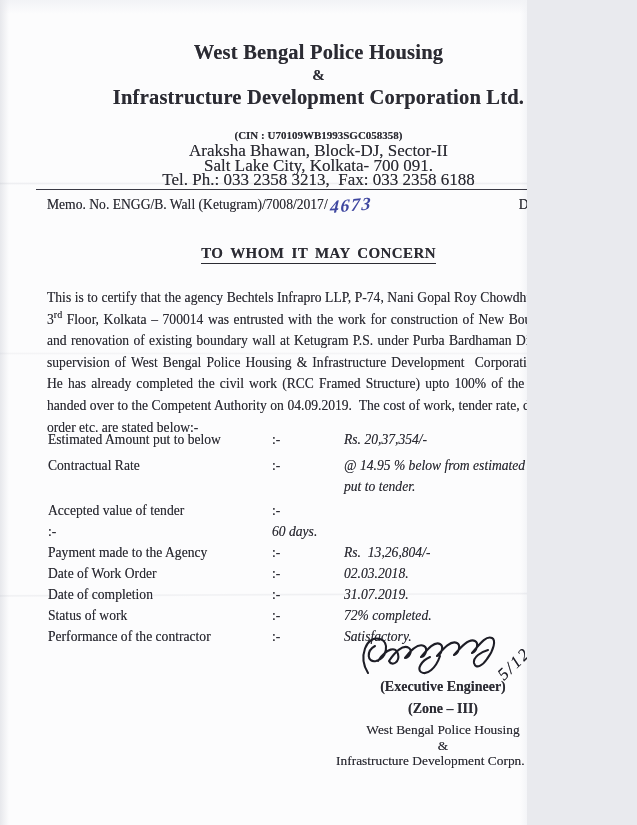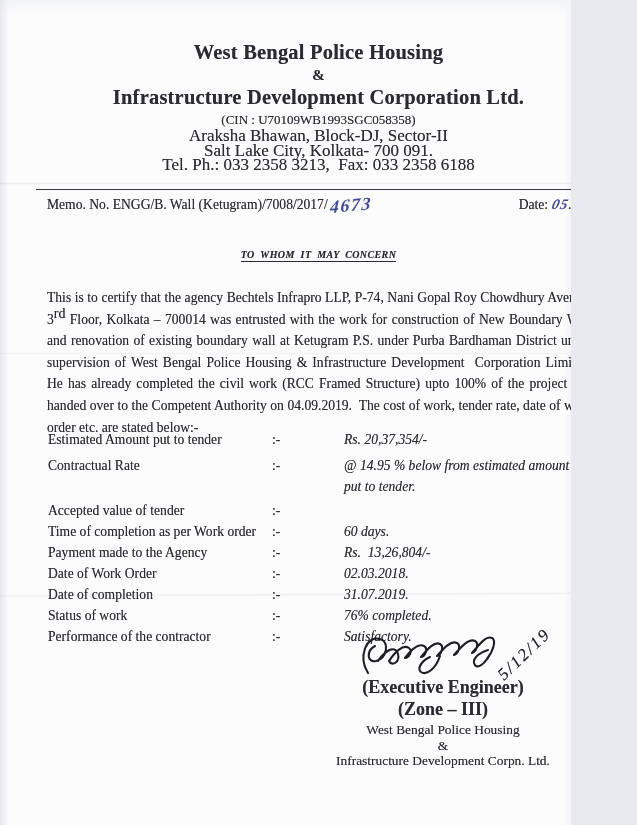--- a/index.html
+++ b/index.html
@@ -11,33 +11,32 @@
   .page{
     position:relative;
     width:527px;height:825px;
     background:
       linear-gradient(90deg, #e7e8ec 0px, rgba(252,252,253,0) 9px),
       linear-gradient(180deg, #f2f3f6 0px, rgba(252,252,253,0) 14px),
       linear-gradient(270deg, #f4f5f8 0px, rgba(252,252,253,0) 7px),
       #fcfcfd;
     overflow:hidden;
     color:var(--ink, #2b2b33);
-    padding-left:44px;
   }
   .ink{ text-shadow:0 0 .5px rgba(43,43,51,.55); }
   .crease{
     position:absolute; left:0; width:637px; height:3px;
     background:linear-gradient(180deg, rgba(0,0,0,0) 0%, rgba(120,126,142,.10) 50%, rgba(0,0,0,0) 100%);
     pointer-events:none;
   }
   
   .letterhead{ position:absolute; top:40px; left:0; width:637px; text-align:center; }
   .org1,.org2{ font-weight:bold; font-size:20.5px; letter-spacing:.2px; line-height:25px; }
   .amp-head{ font-weight:bold; font-size:15px; line-height:20px; }
-  .cin{ font-weight:normal; font-size:13px; line-height:14px; margin-top:3px; }
+  .cin{ font-weight:bold; font-size:11px; line-height:14px; margin-top:18px; }
   .addr{ font-size:17px; line-height:14.5px; white-space:pre-wrap; }
   .addr-block{ margin-top:2px; display:flex; flex-direction:column; gap:0; }
   
   .memo-rule{
     position:absolute; top:189px; left:36px; width:585px; height:0;
     border-top:1.4px solid #3a3a45;
   }
   .memo-row{
     position:absolute; top:193px; left:36px; width:585px;
     display:flex; justify-content:space-between; align-items:baseline;
@@ -61,54 +60,54 @@
   .hw-date-day{
     display:inline-block;
     font-size:14.5px;
     letter-spacing:1px;
     transform:skewX(-14deg);
   }
   
   .title-wrap{ position:absolute; top:244px; left:0; width:637px; text-align:center; }
   .title{
     display:inline-block;
-    font-weight:bold; font-style:italic;
-    font-size:10px; letter-spacing:.4px; word-spacing:3px;
+    font-weight:bold; 
+    font-size:15px; letter-spacing:.4px; word-spacing:3px;
     border-bottom:1.6px solid #2b2b33;
     padding-bottom:1px;
   }
   
   .body-para{
     position:absolute; top:287px; left:47px; width:545px;
     font-size:13.6px; line-height:21.6px;
     text-align:justify;
   }
   .body-para span{ white-space:pre-wrap; }
-  sup{ font-size:14px; line-height:0; }
+  sup{ font-size:10px; line-height:0; }
   
   .details{
     position:absolute; top:429px; left:48px; width:546px;
     font-size:13.6px; line-height:21px;
   }
   .detail-row{
     display:grid;
     grid-template-columns:224px 72px 1fr;
     margin-bottom:0px;
   }
   .detail-row.gap-lg{ margin-bottom:5px; }
   .detail-row.gap-md{ margin-bottom:3px; }
   .d-label{ white-space:nowrap; }
   .d-value{ max-width:228px; white-space:pre-wrap;font-style:italic; }
   
   .sig-svg{ position:absolute; left:354px; top:615px; pointer-events:none; }
   .sig-block{
     position:absolute; top:676px; left:315px; width:256px;
     text-align:center;
   }
-  .sig-bold{ font-weight:bold; font-size:18px; line-height:22px; }
+  .sig-bold{ font-weight:bold; font-size:14px; line-height:22px; }
   .sig-reg{ font-size:13.4px; line-height:15.5px; }
 </style>
 </head>
 <body>
 
 <div class="page ink">
 
   <div class="crease" style="top:182px"></div>
   <div class="crease" style="top:593px; transform:rotate(-.25deg)"></div>
   <div class="crease" style="top:352px; opacity:.6"></div>
@@ -138,35 +137,34 @@
   <div class="title-wrap">
     <span class="title">TO WHOM IT MAY CONCERN</span>
   </div>
 
   <div class="body-para">
     <span>This is to certify that the agency Bechtels Infrapro LLP, P-74, Nani Gopal Roy Chowdhury Avenue, 3</span><sup>rd</sup><span> Floor, Kolkata – 700014 was entrusted with the work for construction of New Boundary Wall and renovation of existing boundary wall at Ketugram P.S. under Purba Bardhaman District under supervision of West Bengal Police Housing &amp; Infrastructure Development  Corporation Limited. He has already completed the civil work (RCC Framed Structure) upto 100% of the project and handed over to the Competent Authority on 04.09.2019.  The cost of work, tender rate, date of work order etc. are stated below:-</span>
   </div>
 
   <div class="details">
     <div class="detail-row gap-lg">
-      <span class="d-label">Estimated Amount put to tender</span>
+      <span class="d-label">Estimated Amount put to below</span>
       <span class="d-sep">:-</span>
       <span class="d-value">Rs. 20,37,354/-</span>
     </div>
     <div class="detail-row gap-md">
       <span class="d-label">Contractual Rate</span>
       <span class="d-sep">:-</span>
       <span class="d-value">@ 14.95 % below from estimated amount put to tender.</span>
     </div>
     <div class="detail-row">
       <span class="d-label">Accepted value of tender</span>
       <span class="d-sep">:-</span>
     </div>
     <div class="detail-row">
-      <span class="d-label">Time of completion as per Work order</span>
       <span class="d-sep">:-</span>
       <span class="d-value">60 days.</span>
     </div>
     <div class="detail-row">
       <span class="d-label">Payment made to the Agency</span>
       <span class="d-sep">:-</span>
       <span class="d-value">Rs.  13,26,804/-</span>
     </div>
     <div class="detail-row">
       <span class="d-label">Date of Work Order</span>
@@ -174,21 +172,21 @@
       <span class="d-value">02.03.2018.</span>
     </div>
     <div class="detail-row">
       <span class="d-label">Date of completion</span>
       <span class="d-sep">:-</span>
       <span class="d-value">31.07.2019.</span>
     </div>
     <div class="detail-row">
       <span class="d-label">Status of work</span>
       <span class="d-sep">:-</span>
-      <span class="d-value">76% completed.</span>
+      <span class="d-value">72% completed.</span>
     </div>
     <div class="detail-row">
       <span class="d-label">Performance of the contractor</span>
       <span class="d-sep">:-</span>
       <span class="d-value">Satisfactory.</span>
     </div>
   </div>
 
   <svg class="sig-svg" width="210" height="78" viewBox="0 0 210 78">
     <g fill="none" stroke="#1d1d26" stroke-width="2.1" stroke-linecap="round" stroke-linejoin="round">

